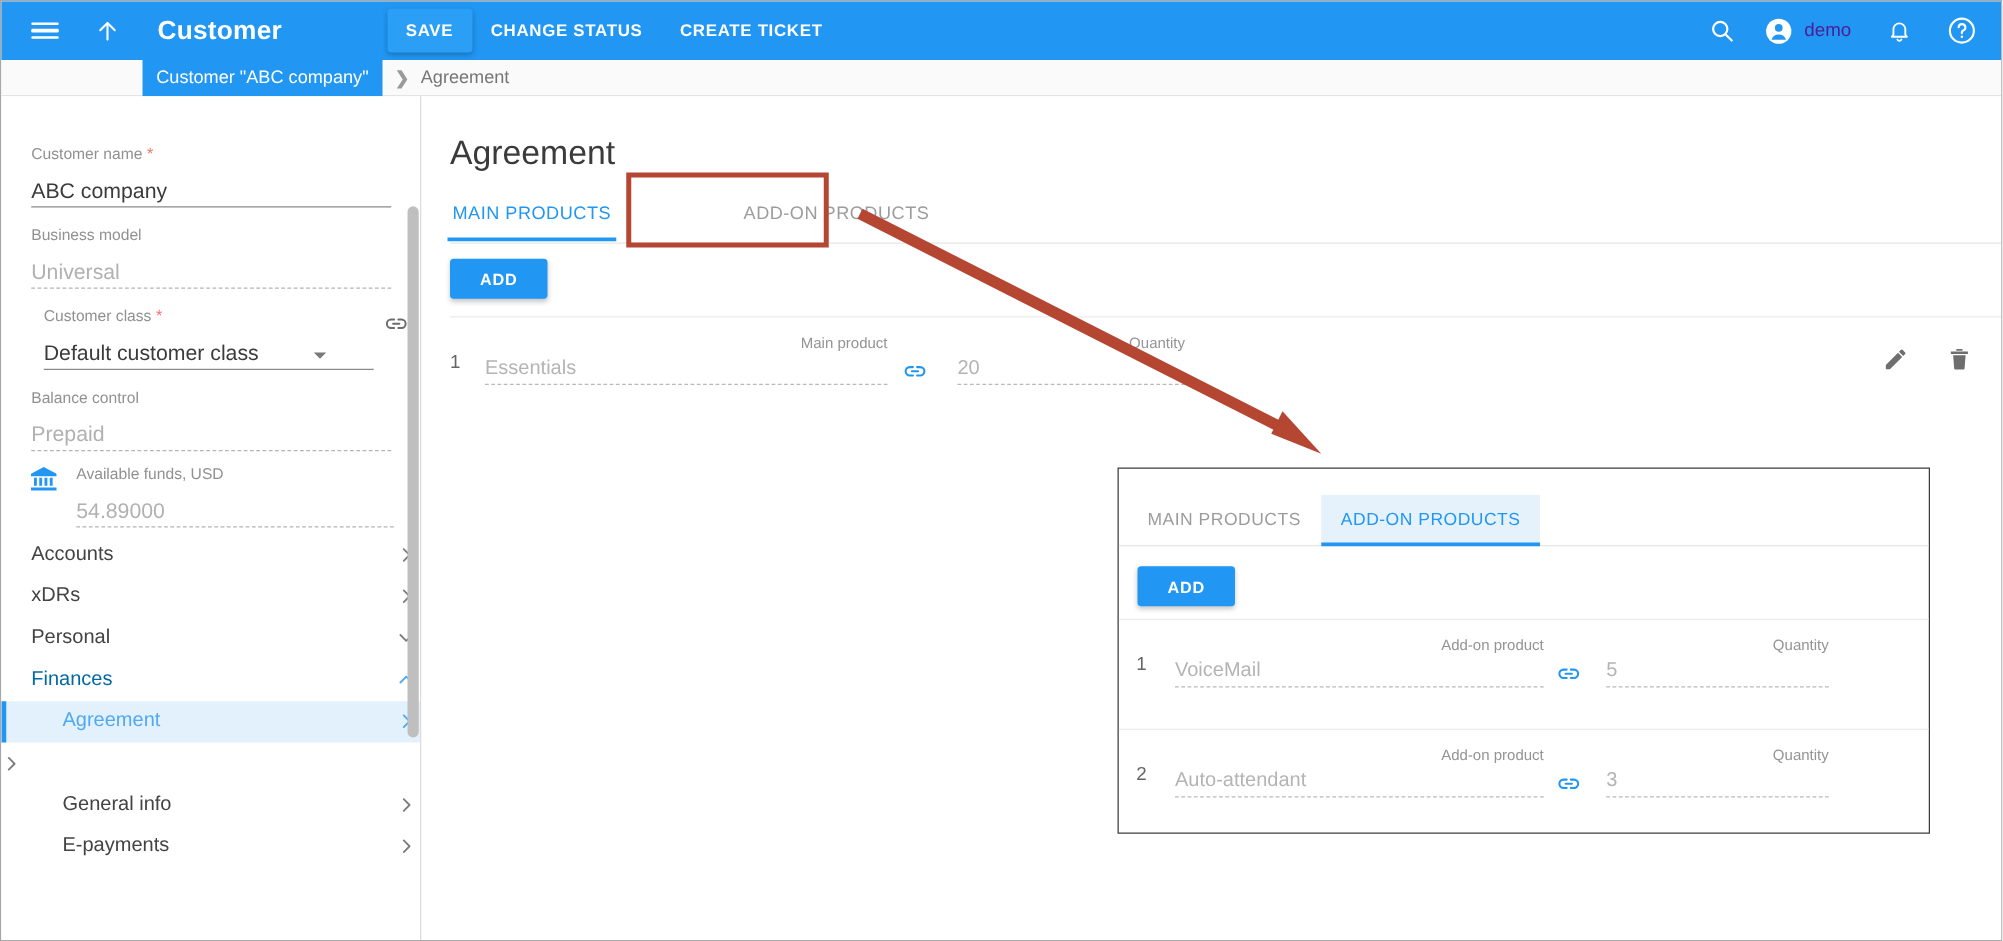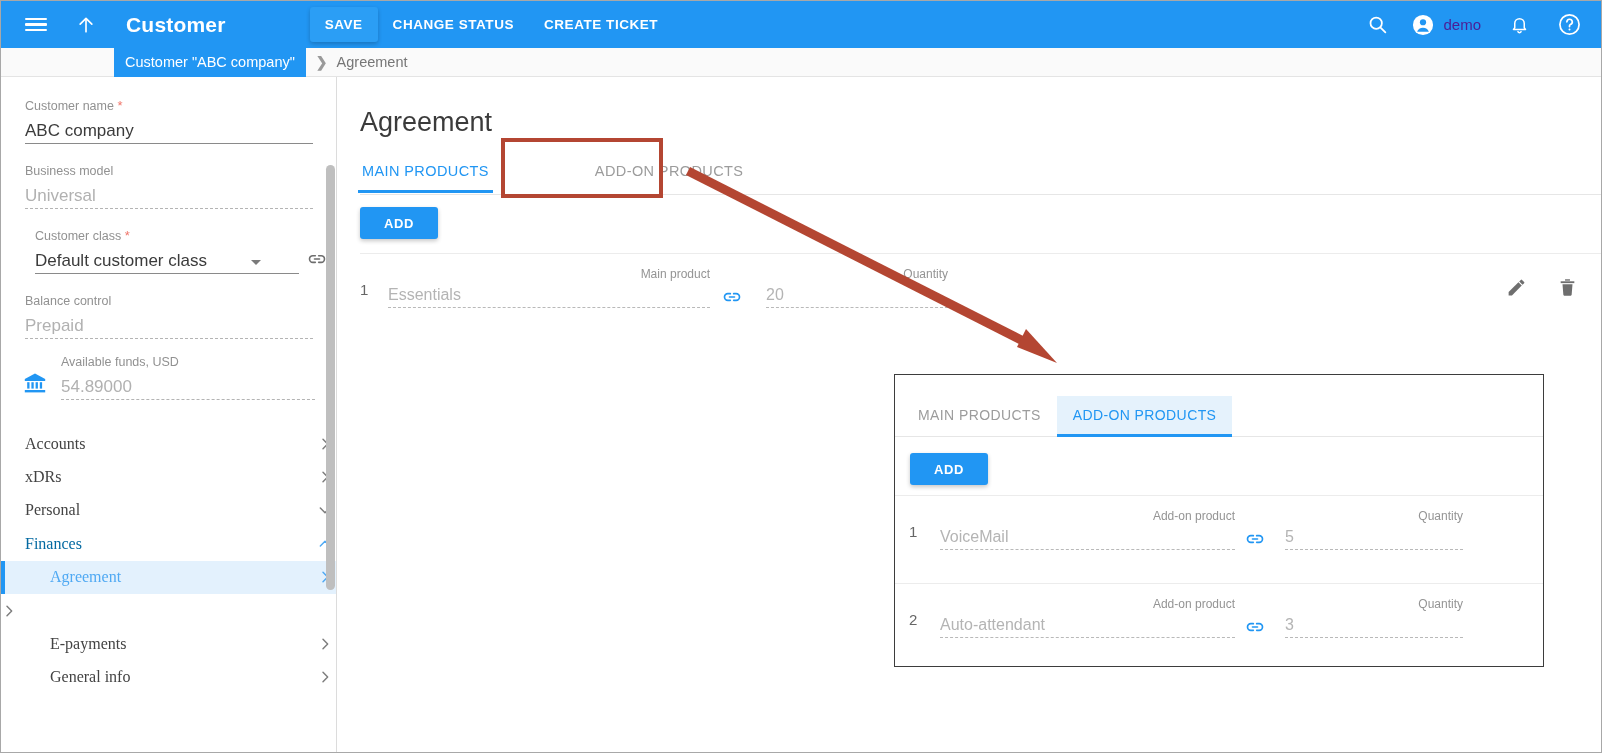--- a/index.html
+++ b/index.html
@@ -82,43 +82,44 @@
   
   .leftpanel {
     position: absolute; left: 0; top: 76px;
     width: 336px; height: 676px;
     background: #fff;
     border-right: 1px solid #dcdcdc;
     overflow: hidden;
   }
   .field { position: absolute; }
   .f-label {
-    font-size: 12.5px; color: #919191; line-height: 14px;
+    font-size: 12.5px; color: #919191; line-height: 24px;
     white-space: nowrap;
+    margin-top: 12px;
   }
   .f-label .req { color: #f0776c; font-size: 13px; }
   .f-val {
     font-size: 17px; color: #3b3b3b;
     line-height: 24px; margin-top: 6px;
   }
   .f-val.placeholder { color: #b1b1b1; }
   .u-solid  { border-bottom: 1px solid #8a8a8a; }
   .u-dashed { border-bottom: 1px dashed #b4b4b4; }
 
   .dd-caret {
     position: absolute; right: 38px; bottom: 9px;
     width: 0; height: 0;
     border-left: 5px solid transparent;
     border-right: 5px solid transparent;
     border-top: 5px solid #7a7a7a;
   }
   .link-btn { position: absolute; }
 
   
-  .navlist { position: absolute; left: 0; top: 350px; width: 360px; font-family: Liberation Serif, serif; }
+  .navlist { position: absolute; left: 0; top: 350px; width: 360px; }
   .navitem {
     position: relative;
     height: 33.4px;
     display: flex; align-items: center;
     font-size: 16px; color: #434343;
     cursor: pointer;
   }
   .navitem .lbl { flex: 1; }
   .navitem.lvl1 .lbl { padding-left: 24px; }
   .navitem.lvl2 .lbl { padding-left: 49px; }
@@ -424,30 +425,30 @@
 
       <div class="navitem lvl2">
         <span class="chev">
           <svg class="svgw" width="16" height="16" viewBox="0 0 24 24" fill="none" stroke="#7d7d7d" stroke-width="2.2" stroke-linecap="round" stroke-linejoin="round">
               <polyline points="9,5 16,12 9,19"></polyline>
             </svg>
         </span>
       </div>
 
       <div class="navitem lvl2">
-        <span class="lbl">E-payments</span>
+        <span class="lbl">General info</span>
         <span class="chev">
           <svg class="svgw" width="16" height="16" viewBox="0 0 24 24" fill="none" stroke="#7d7d7d" stroke-width="2.2" stroke-linecap="round" stroke-linejoin="round">
               <polyline points="9,5 16,12 9,19"></polyline>
             </svg>
         </span>
       </div>
 
       <div class="navitem lvl2">
-        <span class="lbl">General info</span>
+        <span class="lbl">E-payments</span>
         <span class="chev">
           <svg class="svgw" width="16" height="16" viewBox="0 0 24 24" fill="none" stroke="#7d7d7d" stroke-width="2.2" stroke-linecap="round" stroke-linejoin="round">
               <polyline points="9,5 16,12 9,19"></polyline>
             </svg>
         </span>
       </div>
 
     </div>
 
     <div class="vscroll"></div>

